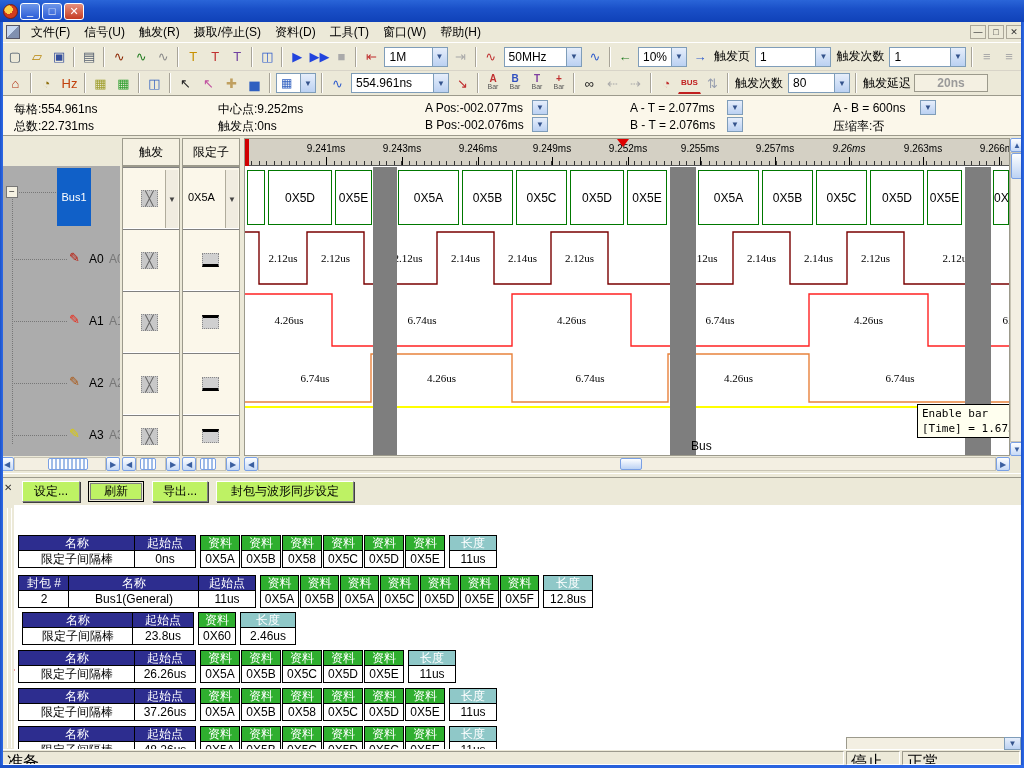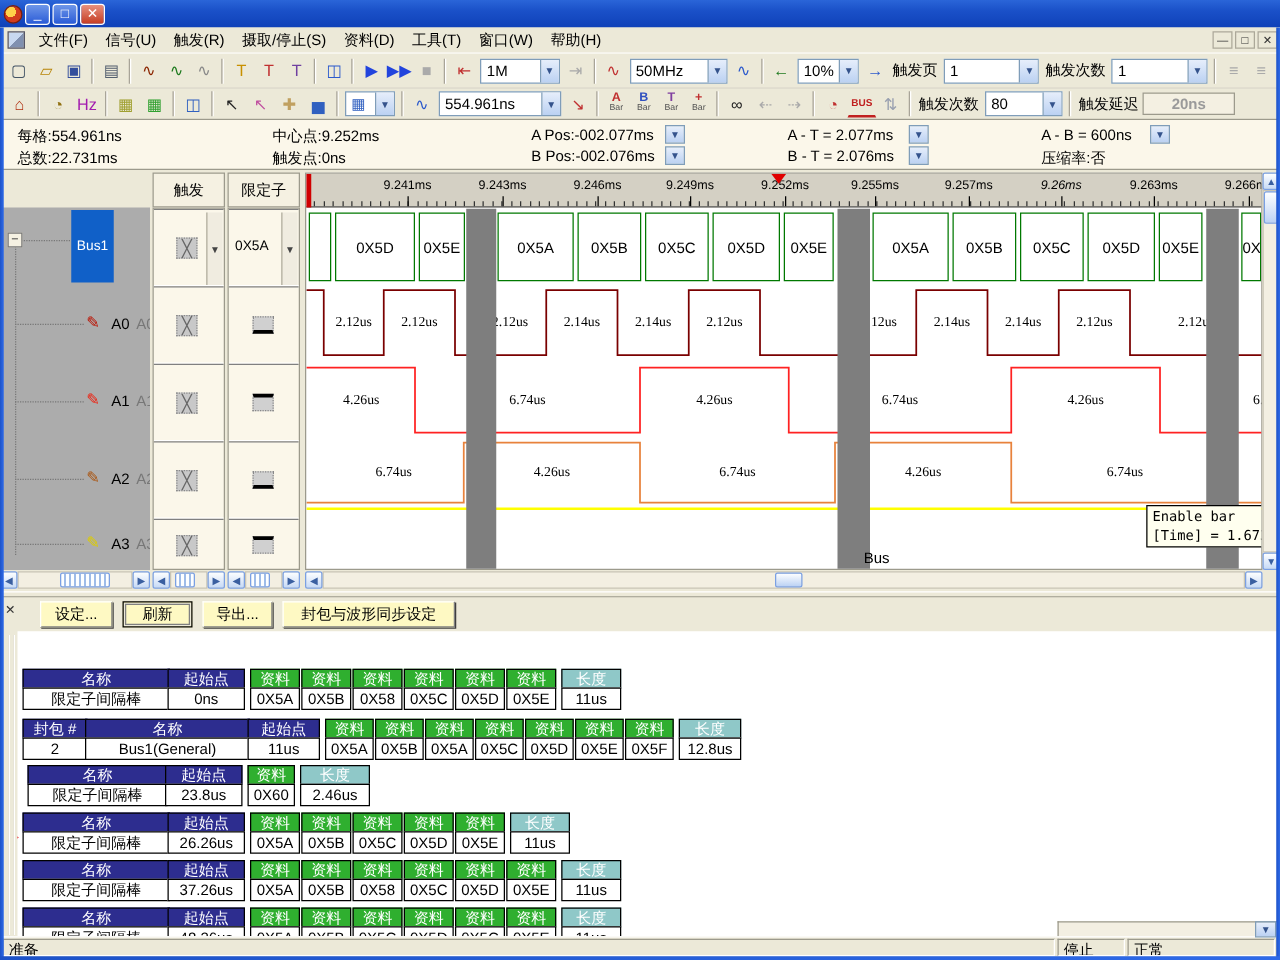--- a/index.html
+++ b/index.html
@@ -72,34 +72,34 @@
 #float-bus { position:absolute; font-size:12px; color:#000; }
 
 
 .sb-btn { position:absolute; background:linear-gradient(180deg,#FDFEFF,#C7DAF6); border:1px solid #7AA0E4; border-radius:2px; color:#3A5FA0; font-size:8px; display:flex; align-items:center; justify-content:center; }
 .sb-track { position:absolute; background:#F3EFE2; border:1px solid #C8C4B4; }
 .sb-thumb { position:absolute; background:linear-gradient(180deg,#FDFEFF,#BCD2F4); border:1px solid #7AA0E4; border-radius:2px; }
 
 
 #splitter { position:absolute; left:0; top:473px; width:1024px; height:5px; background:#ECE9D8; border-top:1px solid #fff; border-bottom:1px solid #9C9A8C; }
 #bottom { position:absolute; left:0; top:478px; width:1024px; height:271px; background:#ECE9D8; }
-.pbtn { position:absolute; top:3px; height:21px; background:#fef9c3; border:1px solid #808080; border-top-color:#fff; border-left-color:#fff; box-shadow:1px 1px 0 #404040; font-size:12px; display:flex; align-items:center; justify-content:center;margin-left:10px; }
+.pbtn { position:absolute; top:3px; height:21px; background:#bef264; border:1px solid #808080; border-top-color:#fff; border-left-color:#fff; box-shadow:1px 1px 0 #404040; font-size:12px; display:flex; align-items:center; justify-content:center; }
 .pbtn.def { border:1px solid #000; box-shadow:inset 0 0 0 1px #ECE9D8, inset 0 0 0 2px #808080; }
 #ptable { position:absolute; left:14px; top:27px; width:1008px; height:244px; background:#fff; overflow:hidden; }
 .grip { position:absolute; width:1px; background:#B8B4A4; border-right:1px solid #fff; }
 .pcell { position:absolute; border:1px solid #000; font-size:12px; display:flex; align-items:center; justify-content:center; overflow:hidden; white-space:nowrap; }
 .ph-navy { background:#2D2D8F; color:#fff; }
 .ph-green { background:#2FAF2F; color:#fff; }
 .ph-teal { background:#8FC8C8; color:#fff; }
 .pv { background:#fff; color:#000; }
 .rowmark { position:absolute; width:0; height:0; border-top:6px solid transparent; border-bottom:6px solid transparent; border-left:9px solid #E00000; }
 #groove { position:absolute; background:#F3EFE2; border:1px solid #9C9A8C; border-bottom-color:#fff; border-right-color:#fff; }
 
 
-#statusbar { position:absolute; left:0; top:749px; width:1024px; height:16px; background:#ECE9D8; border-top:1px solid #fff; font-size:12px; }
+#statusbar { position:absolute; left:0; top:749px; width:1024px; height:16px; background:#ECE9D8; border-top:1px solid #fff; font-size:16px; }
 .scell { position:absolute; top:1px; height:14px; border:1px solid #9C9A8C; border-bottom-color:#fff; border-right-color:#fff; padding:0 4px; overflow:hidden; }
 
 .frame { position:absolute; background:linear-gradient(90deg,#1C52C8,#2E6AE8); z-index:50; }
 </style>
 </head>
 <body>
 
 <div id="titlebar">
   <div id="app-icon"></div>
   <span id="win-btns" style="display: flex;">
@@ -172,21 +172,21 @@
       <span class="cb">▼</span>
     </span>
     <span class="tsep"></span>
     <span class="tbi" style="color: rgb(170, 170, 170);">≡</span>
     <span class="tbi" style="color: rgb(170, 170, 170);">≡</span>
   </div>
 <div id="tb2">
     <span class="tbi" style="color: rgb(176, 48, 16);">⌂</span>
     <span class="tsep"></span>
     <span class="tbi" style="color: rgb(144, 112, 16);">◔</span>
-    <span class="tbi" style="color: #a21caf;">Hz</span>
+    <span class="tbi" style="color: #c2410c;">Hz</span>
     <span class="tsep"></span>
     <span class="tbi" style="color: rgb(160, 160, 48);">▦</span>
     <span class="tbi" style="color: rgb(48, 160, 48);">▦</span>
     <span class="tsep"></span>
     <span class="tbi" style="color: rgb(48, 96, 192);">◫</span>
     <span class="tsep"></span>
     <span class="tbi" style="color: rgb(34, 34, 34);">↖</span>
     <span class="tbi" style="color: rgb(192, 80, 160);">↖</span>
     <span class="tbi" style="color: rgb(192, 160, 96);">✚</span>
     <span class="tbi" style="color: rgb(48, 96, 192);">▅</span>

